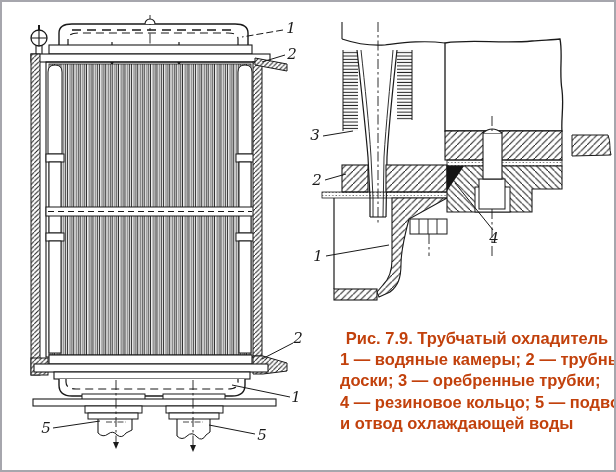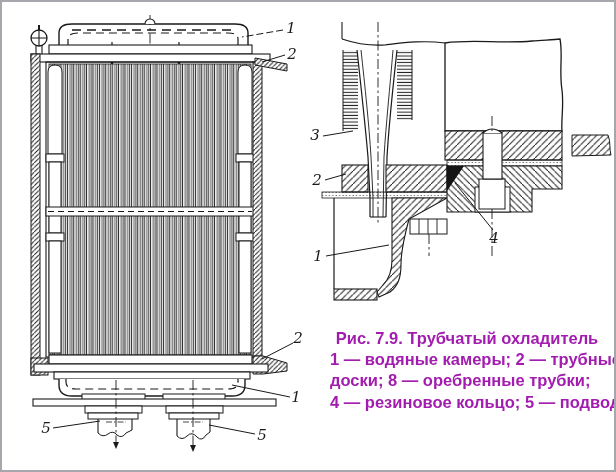--- a/index.html
+++ b/index.html
@@ -3,23 +3,23 @@
 <meta charset="utf-8">
 <style>
   html,body{margin:0;padding:0;background:#fff;}
   .page{
     position:relative;width:616px;height:472px;box-sizing:border-box;
     background:#fff;border:2px solid #a6a6ad;overflow:hidden;
     font-family:"Liberation Sans",sans-serif;
   }
   .fig-svg{position:absolute;left:0;top:0;}
   .caption{
-    position:absolute;left:328px;top:326px;width:274px;
+    position:absolute;left:338px;top:326px;width:274px;
     font-family:"Liberation Sans",sans-serif;
-    font-size:16.5px;line-height:21.2px;font-weight:700;color:#a21caf;
+    font-size:16.5px;line-height:21.2px;font-weight:700;color:#c2410c;
     white-space:nowrap;
   }
   .c-center{text-align:center;}
   .c-left{text-align:left;}
   .co{font-family:"DejaVu Serif",serif;font-style:italic;font-size:15px;fill:#1a1a1a;}
 </style>
 </head>
 <body>
 
 <div class="page">
@@ -207,17 +207,18 @@
       <text class="co" x="316" y="259" text-anchor="middle">1</text>
       <path d="M491,228 L453,181" stroke="#1a1a1a" stroke-width="1" fill="none"></path>
       <text class="co" x="492" y="241" text-anchor="middle">4</text>
     </g>
   </g>
 </svg>
 
 <div class="caption">
   <div class="c-center">Рис. 7.9. Трубчатый охладитель</div>
   <div class="c-left">1 — водяные камеры; 2 — трубные</div>
-  <div class="c-left">доски; 8 — оребренные трубки;</div>
+  <div class="c-left">доски; 3 — оребренные трубки;</div>
   <div class="c-left">4 — резиновое кольцо; 5 — подвод</div>
+  <div class="c-left">и отвод охлаждающей воды</div>
 </div>
 
 </div>
 
 </body></html>

